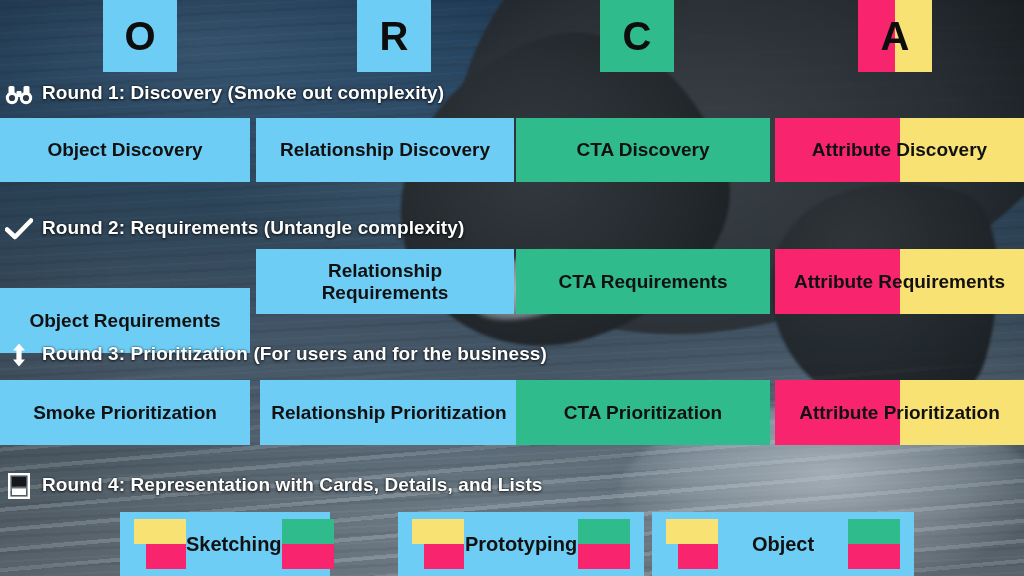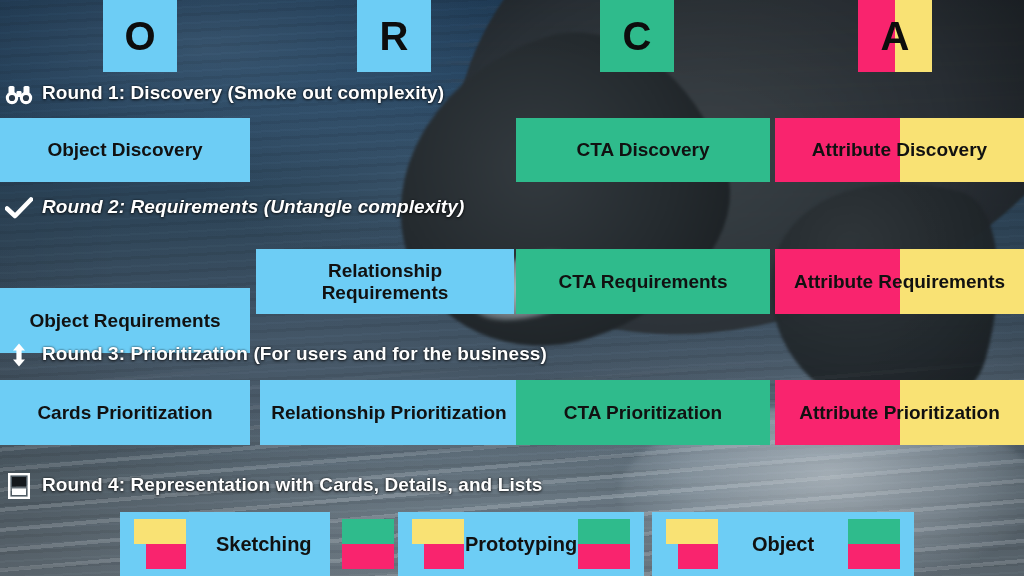--- a/index.html
+++ b/index.html
@@ -244,29 +244,32 @@
         <rect x="18.5" y="2" width="6" height="8" rx="1.6" fill="#ffffff"></rect>
         <rect x="11.5" y="7" width="5" height="6" rx="1.2" fill="#ffffff"></rect>
       </svg>
     </span>
     <span>Round 1: Discovery (Smoke out complexity)</span>
   </div>
   <div class="bar-row" style="top:118px; height:64px;">
     <div class="bar bar-blue" style="left:0px;   width:250px; height:64px;">
       <span class="bar-label">Object Discovery</span>
     </div>
+    <div class="bar bar-blue" style="left:256px; width:258px; height:64px;">
+      <span class="bar-label">Relationship Discovery</span>
+    </div>
     <div class="bar bar-green" style="left:516px; width:254px; height:64px;justify-content:center;">
       <span class="bar-label">CTA Discovery</span>
     </div>
     <div class="bar bar-split" style="left:775px; width:249px; height:64px;">
       <span class="bar-label">Attribute Discovery</span>
     </div>
   </div>
 
-  <div class="round-head" style="top:196px;font-style:italic;">
+  <div class="round-head" style="top:217px;">
     <span class="round-icon">
       <svg width="28" height="22" viewBox="0 0 28 22" aria-hidden="true">
         <path d="M2 11.5 L10 19 L26 2.5" stroke="#ffffff" stroke-width="4.6" fill="none" stroke-linecap="round" stroke-linejoin="round"></path>
       </svg>
     </span>
     <span>Round 2: Requirements (Untangle complexity)</span>
   </div>
   <div class="bar-row" style="top:249px; height:65px;">
     <div class="bar bar-blue" style="left:0px;   width:250px; height:65px;margin-top:39px;">
       <span class="bar-label">Object Requirements</span>
@@ -285,21 +288,21 @@
   <div class="round-head" style="top:343px;">
     <span class="round-icon">
       <svg width="18" height="24" viewBox="0 0 18 24" aria-hidden="true">
         <path d="M9 0.5 L15 7.5 L11.6 7.5 L11.6 16.5 L15 16.5 L9 23.5 L3 16.5 L6.4 16.5 L6.4 7.5 L3 7.5 Z" fill="#ffffff"></path>
       </svg>
     </span>
     <span>Round 3: Prioritization (For users and for the business)</span>
   </div>
   <div class="bar-row" style="top:380px; height:65px;">
     <div class="bar bar-blue" style="left:0px;   width:250px; height:65px;">
-      <span class="bar-label">Cards Prioritization</span>
+      <span class="bar-label">Smoke Prioritization</span>
     </div>
     <div class="bar bar-blue" style="left:260px; width:258px; height:65px;">
       <span class="bar-label">Relationship Prioritization</span>
     </div>
     <div class="bar bar-green" style="left:516px; width:254px; height:65px;">
       <span class="bar-label">CTA Prioritization</span>
     </div>
     <div class="bar bar-split" style="left:775px; width:249px; height:65px;">
       <span class="bar-label">Attribute Prioritization</span>
     </div>
@@ -309,21 +312,21 @@
     <span class="round-icon">
       <svg width="22" height="26" viewBox="0 0 22 26" aria-hidden="true">
         <rect x="1.2" y="1.2" width="19.6" height="23.6" fill="none" stroke="#ffffff" stroke-width="2.4"></rect>
         <rect x="4" y="4" width="14" height="9.5" fill="#14181c"></rect>
         <rect x="4" y="15.5" width="14" height="6.5" fill="#ffffff"></rect>
       </svg>
     </span>
     <span>Round 4: Representation with Cards, Details, and Lists</span>
   </div>
 
-  <div class="card" style="left:120px; top:512px; width:210px; height:64px;gap:30px;">
+  <div class="card" style="left:120px; top:512px; width:210px; height:64px;">
     <div class="swatch-stack">
       <div class="swatch sw-yellow"></div>
       <div class="swatch sw-pink offset-right"></div>
     </div>
     <div class="card-label">Sketching</div>
     <div class="swatch-stack">
       <div class="swatch sw-green"></div>
       <div class="swatch sw-pink"></div>
     </div>
   </div>

